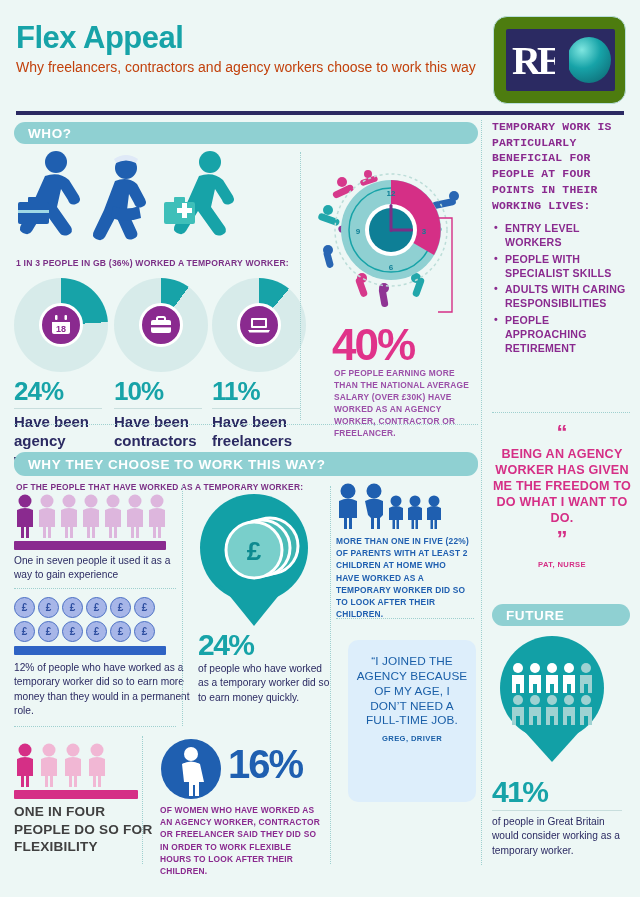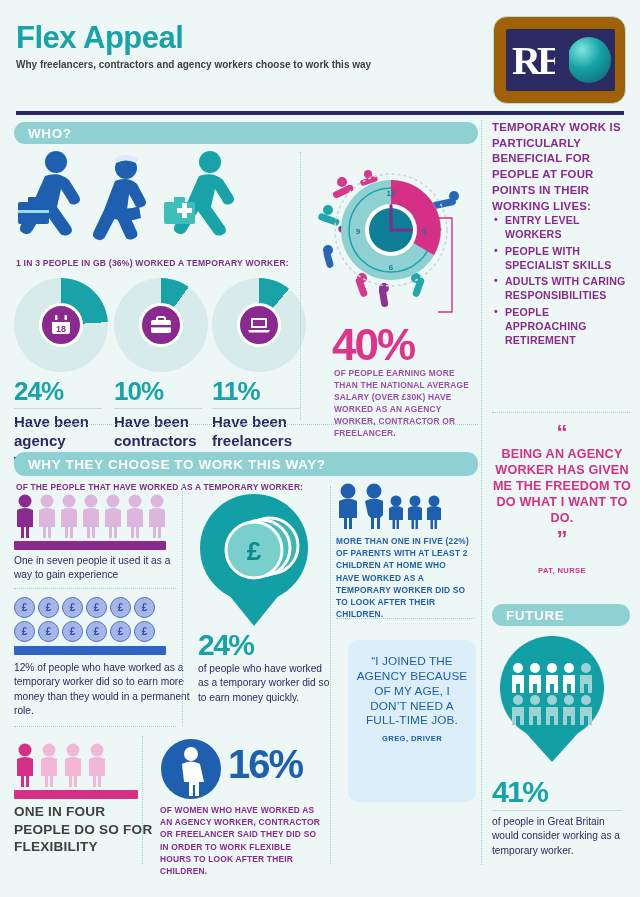--- a/index.html
+++ b/index.html
@@ -14,25 +14,25 @@
   .page{ position:absolute; inset:0; background:#edf7f5; }
 
   
   .header{ position:absolute; left:0; top:8px; width:640px; height:110px; }
   .title{
     position:absolute; left:16px; top:12px;
     font-size:31px; font-weight:bold; color:#17a3a8; letter-spacing:-0.5px;
   }
   .subtitle{
     position:absolute; left:16px; top:50px; width:460px;
-    font-size:10px; font-weight:bold; color:#404040; line-height:1.32;
+    font-size:14px; font-weight:normal; color:#c2410c; line-height:1.32;
   }
   .logo-box{
     position:absolute; left:493px; top:8px; width:133px; height:88px;
-    background:#a16207; border:1.5px solid #b9dedd; border-radius:14px;
+    background:#4d7c0f; border:1.5px solid #b9dedd; border-radius:14px;
   }
   .logo-inner{
     position:absolute; left:12px; top:12px; width:109px; height:62px;
     background:#2b2a62; border-radius:2px;
     display:flex; align-items:center; justify-content:flex-start;
   }
   .logo-txt{
     color:#ffffff; font-size:40px; font-weight:bold; letter-spacing:-4px;
     margin-left:6px; font-family:"Liberation Serif", serif;
   }
@@ -96,23 +96,23 @@
     font-size:44px; font-weight:bold; color:#e0338a; letter-spacing:-2px;
   }
   .body40{
     position:absolute; left:28px; top:208px; width:140px;
     font-size:8.4px; font-weight:bold; color:#9b4fa8; line-height:1.42; letter-spacing:.2px;
   }
 
   
   .rcol{ position:absolute; left:492px; top:120px; width:140px; }
   .rhead{
-    font-size:11.4px; font-weight:bold; color:#8a2a8f; line-height:1.38; letter-spacing:.2px;
-  }
-  .rlist{ margin-top:0; }
+    font-size:11.4px; font-weight:bold; color:#8a2a8f; line-height:1.38; letter-spacing:.2px;font-family:Liberation Mono, monospace;
+  }
+  .rlist{ margin-top:8px; }
   .rlist li{
     list-style:none; position:relative; padding-left:13px; margin-bottom:3px;
     font-size:10.6px; font-weight:bold; color:#8a2a8f; line-height:1.3; letter-spacing:.2px;
   }
   .rlist li::before{ content:"•"; position:absolute; left:2px; top:-1px; }
 
   .quote-mark{ text-align:center; color:#d52f86; font-size:22px; font-weight:bold; line-height:.8; }
   .quote-txt{
     text-align:center; color:#d52f86; font-size:12.6px; font-weight:bold;
     line-height:1.28; letter-spacing:.2px;
@@ -344,21 +344,21 @@
       <li>PEOPLE APPROACHING RETIREMENT</li>
     </ul>
   </div>
 
   <div class="hdot" style="left:492px; top:412px; width:138px;"></div>
 
   <div style="position:absolute; left:492px; top:424px; width:140px;">
     <div class="quote-mark">“</div>
     <div class="quote-txt" style="margin-top:4px;">BEING AN AGENCY WORKER HAS GIVEN ME THE FREEDOM TO DO WHAT I WANT TO DO.</div>
     <div class="quote-mark" style="margin-top:4px;">”</div>
-    <div class="quote-by" style="margin-top:18px;">PAT, NURSE</div>
+    <div class="quote-by" style="margin-top:12px;">PAT, NURSE</div>
   </div>
 
   <div class="sec-bar" style="left:492px; top:604px; width:138px;">
     <span class="lbl">FUTURE</span>
   </div>
 
   <svg style="position:absolute; left:492px; top:634px;" width="128" height="130" viewBox="0 0 128 130">
     <circle cx="60" cy="54" r="52" fill="#12a0a6"></circle>
     <path d="M24 88 L96 88 L60 128 Z" fill="#12a0a6"></path>
     <g>

